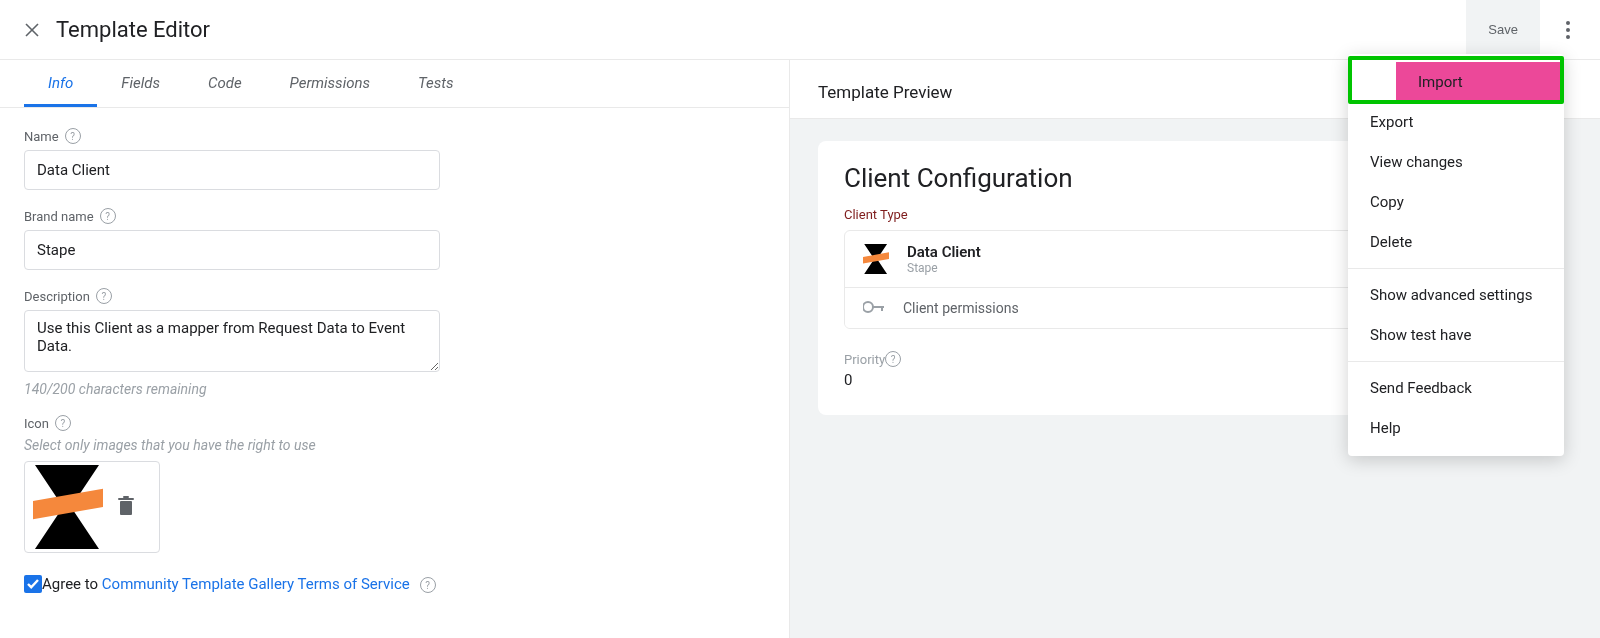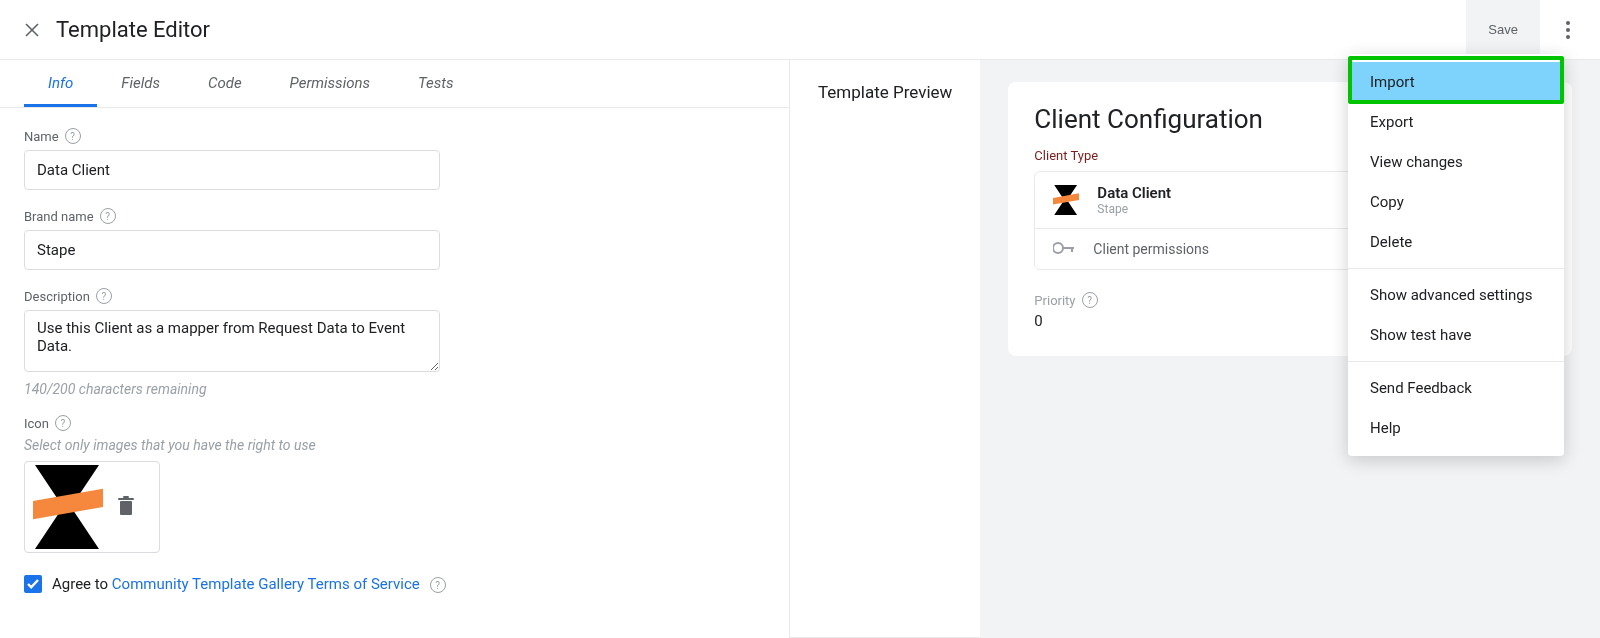--- a/index.html
+++ b/index.html
@@ -61,20 +61,21 @@
   .left {
     width: 790px;
     border-right: 1px solid #e9e9e9;
     display: flex;
     flex-direction: column;
   }
   .right {
     flex: 1;
     background: #fff;
     display: flex;
+    flex-direction: column;
   }
 
   
   .tabs {
     display: flex;
     border-bottom: 1px solid #e9e9e9;
     padding-left: 24px;
   }
   .tab {
     padding: 14px 24px 12px 24px;
@@ -158,21 +159,20 @@
   .icon-preview-box svg { flex-shrink: 0; }
   .trash {
     color: #5f6368;
     cursor: pointer;
     margin-left: 14px;
   }
 
   .tos-row {
     display: flex;
     align-items: center;
-    gap: 10px;
     margin-top: 22px;
     font-size: 15px;
     color: #202124;
   }
   .checkbox {
     width: 18px; height: 18px;
     background: #1a73e8;
     border-radius: 2px;
     display: flex; align-items: center; justify-content: center;
     color: #fff;
@@ -225,21 +225,21 @@
     color: #5f6368;
   }
   .client-title { font-size: 15px; font-weight: 600; }
   .client-sub { font-size: 12px; color: #9aa0a6; }
   .key-icon { color: #9aa0a6; }
 
   .priority-label {
     margin-top: 22px;
     color: #9aa0a6;
     font-size: 13px;
-    display: flex; align-items: center; gap: 6px;
+    display: flex; align-items: center; 
   }
   .priority-value {
     font-size: 15px;
     margin-top: 4px;
   }
 
   
   .menu {
     position: absolute;
     top: 54px;
@@ -405,21 +405,21 @@
           <span>Priority</span>
           <span class="help-icon">?</span>
         </div>
         <div class="priority-value">0</div>
       </div>
     </div>
   </div>
 </div>
 
 <div class="menu">
-  <div class="menu-item" style="background:#7dd3fc;">Import</div>
+  <div class="menu-item" style="background:#ec4899;margin-left:48px;">Import</div>
   <div class="menu-item">Export</div>
   <div class="menu-item">View changes</div>
   <div class="menu-item">Copy</div>
   <div class="menu-item">Delete</div>
   <div class="menu-divider"></div>
   <div class="menu-item">Show advanced settings</div>
   <div class="menu-item">Show test have</div>
   <div class="menu-divider"></div>
   <div class="menu-item">Send Feedback</div>
   <div class="menu-item">Help</div>

